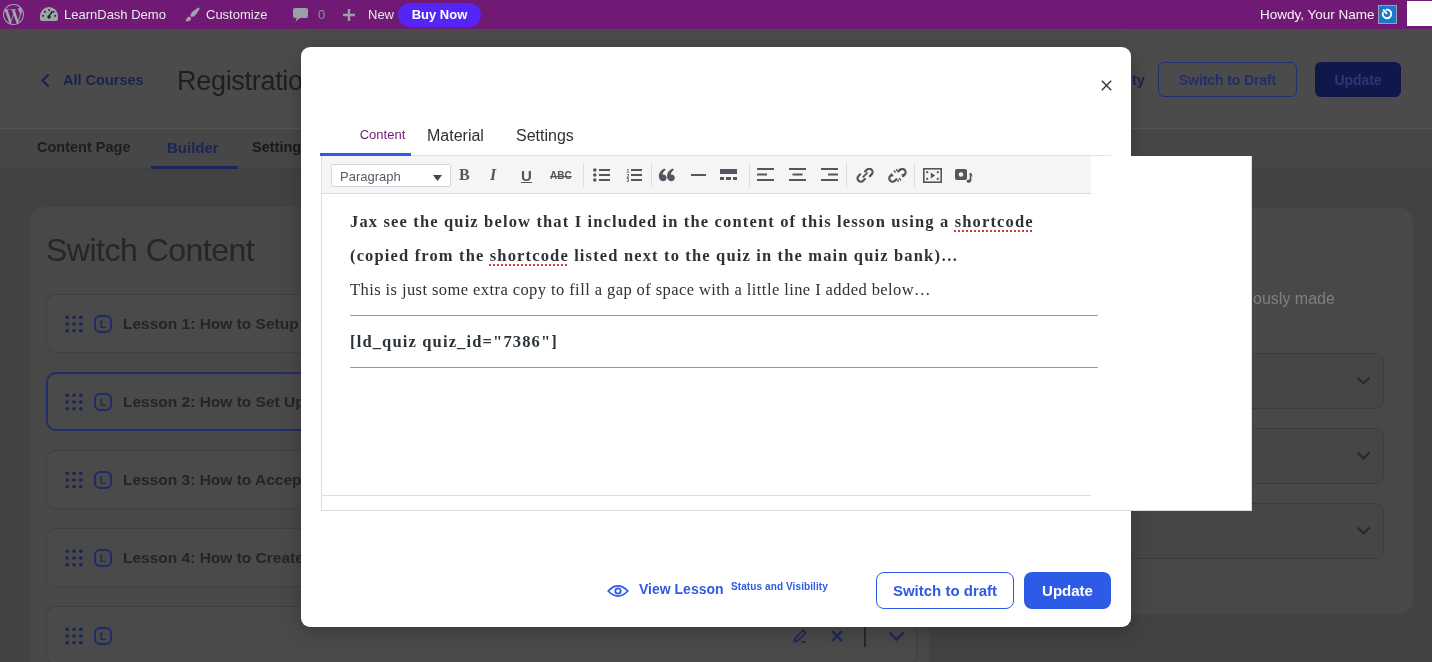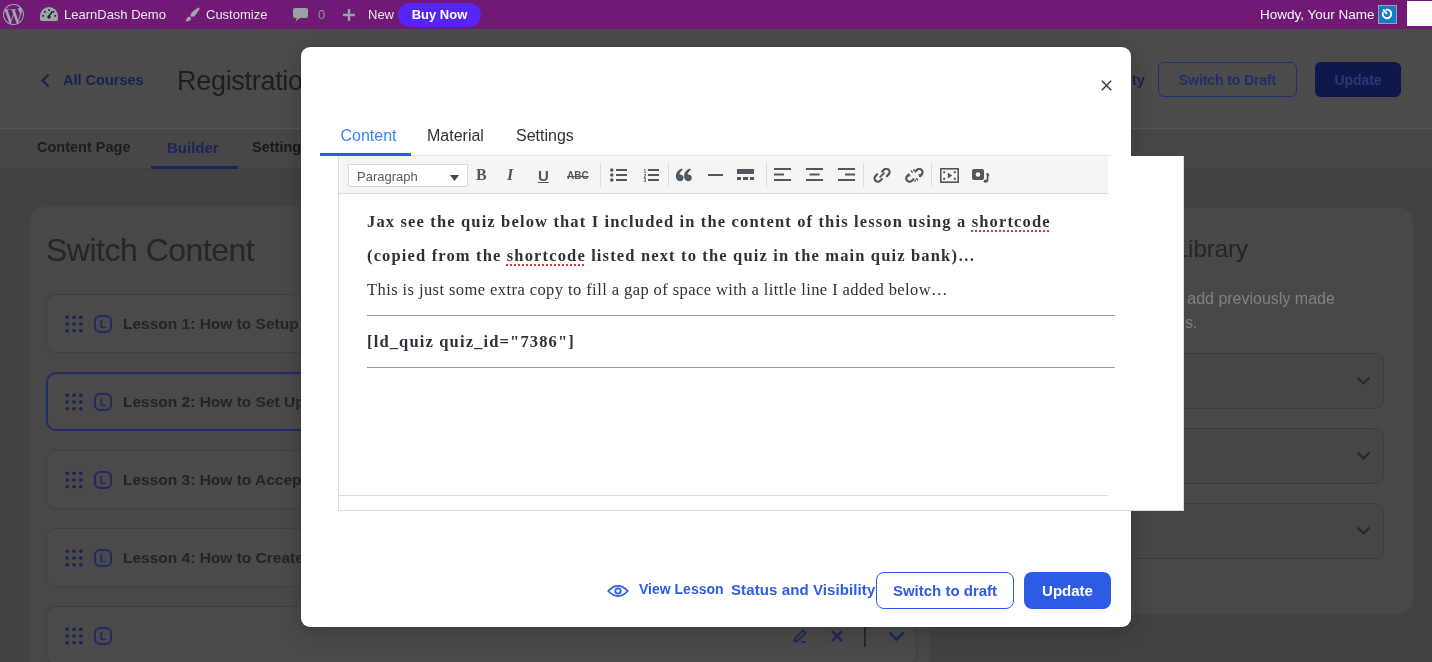--- a/index.html
+++ b/index.html
@@ -190,26 +190,26 @@
   </div>
   <div class="abs" style="left:1407px;top:1px;width:25px;height:25px;background:#fff;"></div>
 </div>
 
 <div id="modal" class="abs" style="left:301px;top:47px;width:830px;height:580px;background:#fff;border-radius:9px;box-shadow:0 5px 22px rgba(0,0,0,0.22);">
   <svg class="abs" style="left:800px;top:33px;" width="11" height="11" viewBox="0 0 11 11">
       <path d="M0.8 0.8 L10.2 10.2 M10.2 0.8 L0.8 10.2" stroke="#32373d" stroke-width="1.4"></path>
     </svg>
 
   <div class="abs" style="left:20px;top:108px;width:790px;height:1px;background:#e1e3e6;"></div>
-  <div class="abs" style="left:22px;top:80px;width:91px;text-align:center;font-size:16px;font-weight:400;color:#3b82f6;">Content</div>
+  <div class="abs" style="left:36px;top:80px;width:91px;text-align:center;font-size:13px;font-weight:400;color:#701a75;">Content</div>
   <div class="abs" style="left:19px;top:106px;width:91px;height:3px;background:#2d5be6;"></div>
   <div class="abs" style="left:126px;top:80px;font-size:16px;font-weight:400;color:#2e3338;">Material</div>
   <div class="abs" style="left:215px;top:80px;font-size:16px;font-weight:400;color:#2e3338;">Settings</div>
 
-  <div id="edbox" class="abs" style="left:20px;top:109px;width:846px;height:355px;border:1px solid #dcdcde;border-top:none;background:#fff;margin-left:17px;">
+  <div id="edbox" class="abs" style="left:20px;top:109px;width:931px;height:355px;border:1px solid #dcdcde;border-top:none;background:#fff;">
 
     <div class="abs" style="left:0;top:0;width:769px;height:38px;background:#f5f5f6;border-bottom:1px solid #dcdcde;"></div>
     <div class="abs" style="left:9px;top:8px;width:120px;height:23px;background:#fff;border:1px solid #d4d5d8;border-radius:1.5px;">
       <div class="abs" style="left:8px;top:3.5px;font-size:13px;color:#555d66;">Paragraph</div>
       <svg class="abs" style="right:8px;top:9.5px;" width="9" height="6" viewBox="0 0 9 6">
           <path d="M0 0 L4.5 6 L9 0 Z" fill="#3c4650"></path>
         </svg>
     </div>
     <div id="tbicons" class="abs" style="left:0;top:0;width:769px;height:38px;color:#50575e;">
 
@@ -302,21 +302,21 @@
 
     <div class="abs" style="left:0;top:339px;width:769px;height:15px;border-top:1px solid #dcdcde;background:#fff;"></div>
   </div>
 
   <div class="abs" style="left:0;top:525px;width:830px;height:37px;">
     <svg class="abs" style="left:306px;top:11px;" width="22" height="16" viewBox="0 0 22 16">
       <path d="M1.2 8 Q11 -2.2 20.8 8 Q11 18.2 1.2 8 Z" fill="none" stroke="#2d5be6" stroke-width="1.8"></path>
       <circle cx="11" cy="8" r="2.7" fill="none" stroke="#2d5be6" stroke-width="1.8"></circle>
     </svg>
     <div class="abs" style="left:338px;top:9px;font-size:14px;font-weight:600;color:#2d5be6;">View Lesson</div>
-    <div class="abs" style="left:430px;top:9px;font-size:15px;font-weight:600;color:#2d5be6;letter-spacing:0.1px;">Status and Visibility</div>
+    <div class="abs" style="left:430px;top:9px;font-size:10px;font-weight:600;color:#2d5be6;letter-spacing:0.1px;">Status and Visibility</div>
     <div class="abs" style="left:575px;top:0;width:138px;height:37px;border:1px solid #2d5be6;border-radius:8px;color:#2d5be6;font-size:15px;font-weight:600;display:flex;align-items:center;justify-content:center;">Switch to draft</div>
     <div class="abs" style="left:723px;top:0;width:87px;height:37px;background:#2d5be6;border-radius:8px;color:#fff;font-size:15px;font-weight:600;display:flex;align-items:center;justify-content:center;">Update</div>
   </div>
 </div>
 
 <style>
   #edcontent p { margin:0; }
   #edcontent b { letter-spacing:1.15px; }
   #edcontent { letter-spacing:0.42px; }
   .tsep { position:absolute; top:7px; width:1px; height:24px; background:#dcdcde; }

